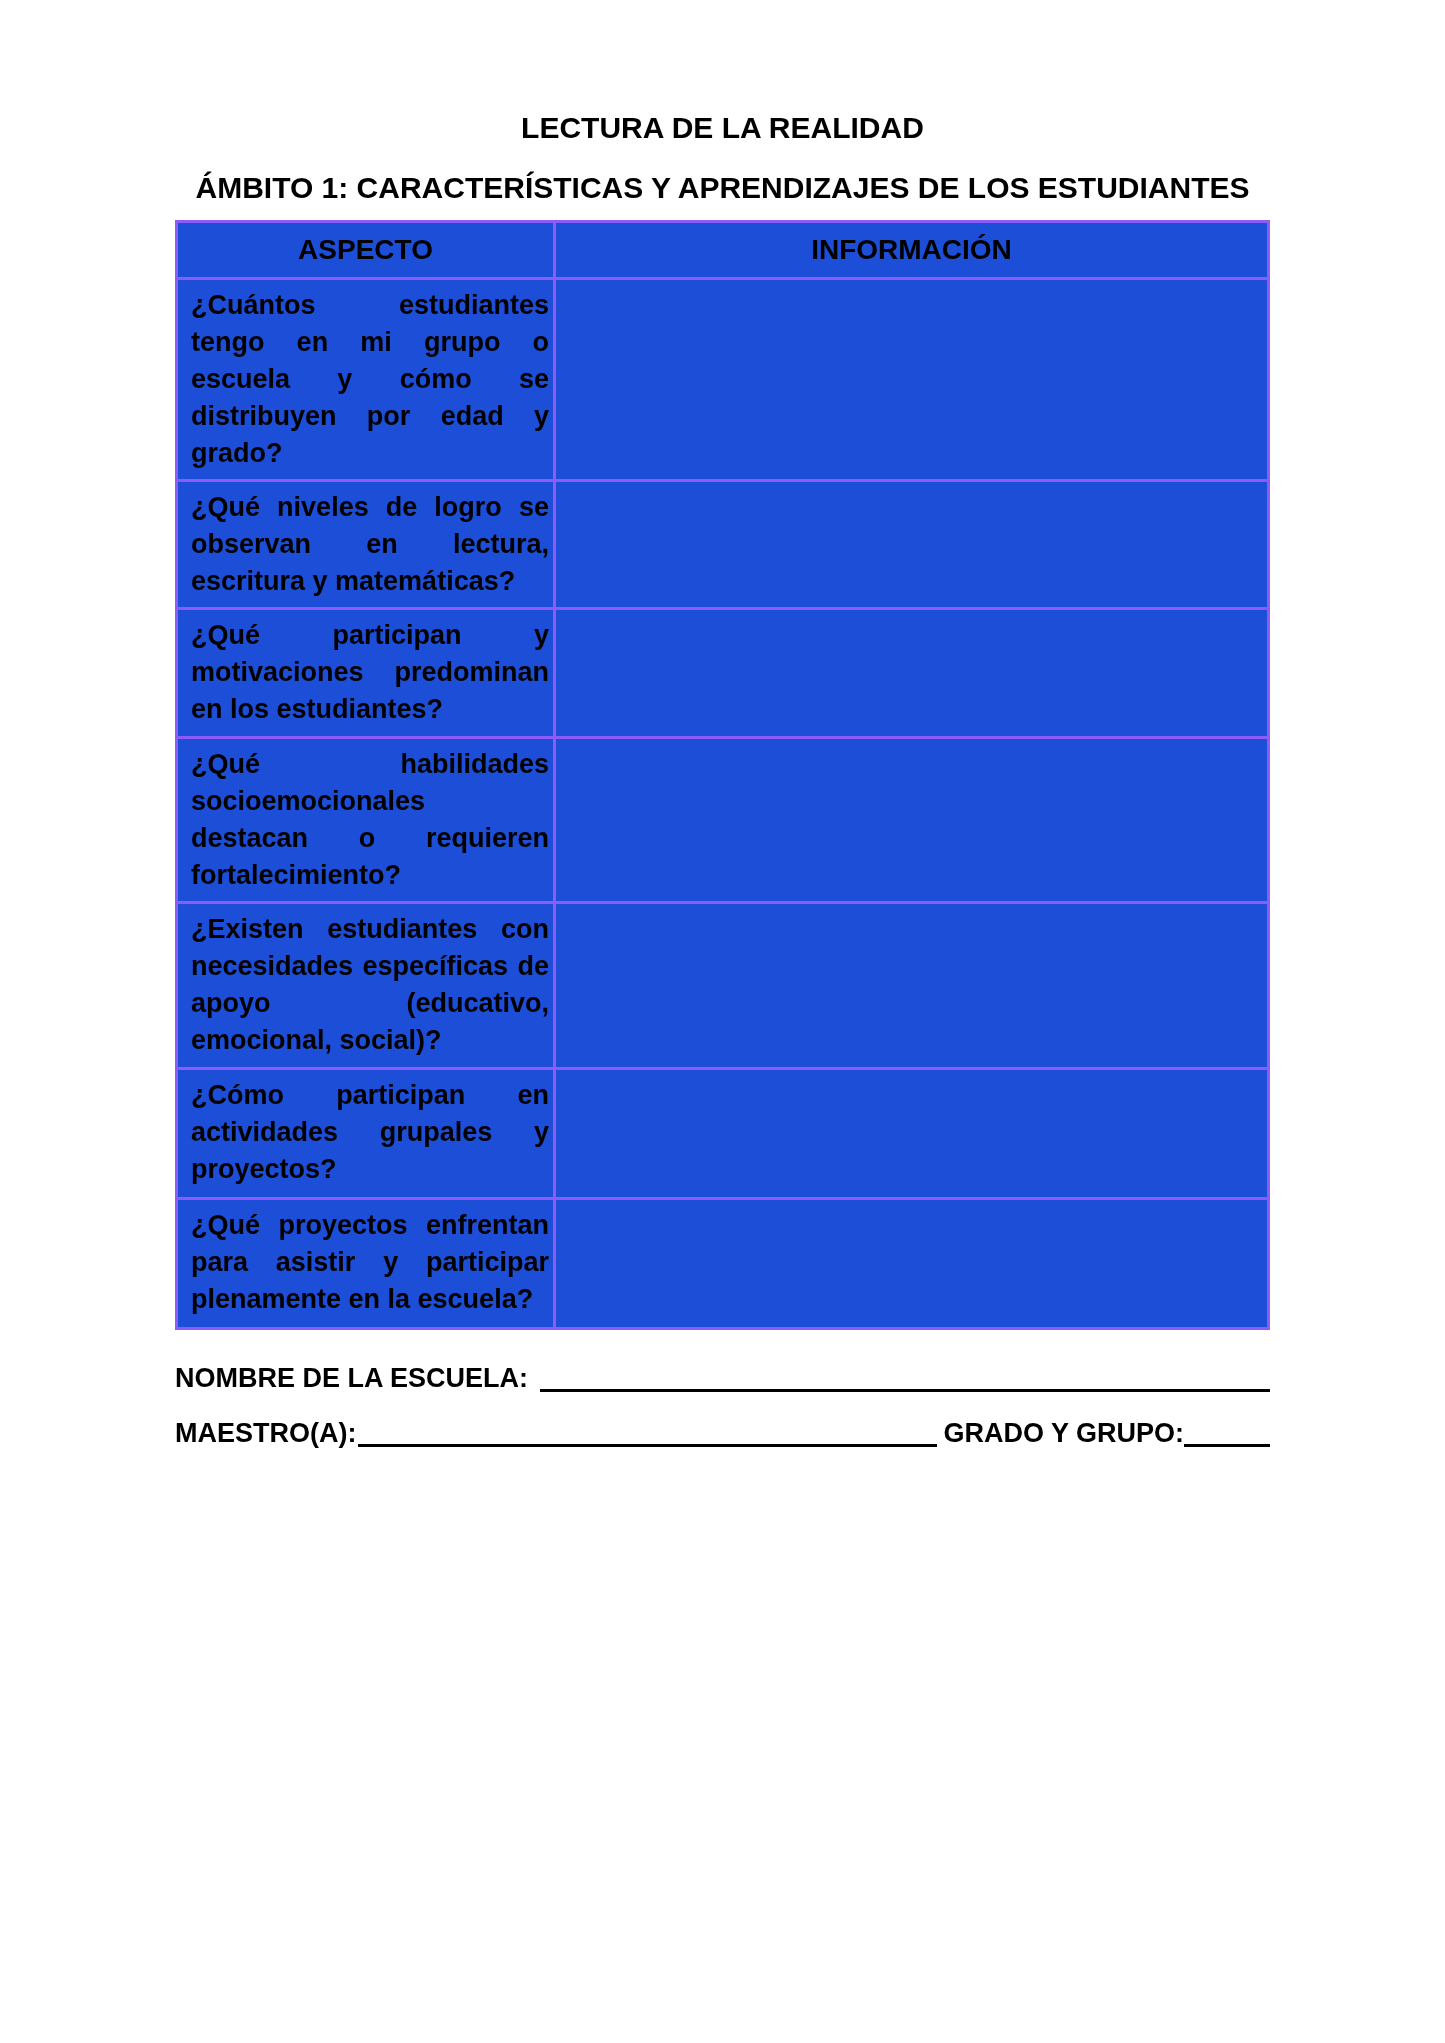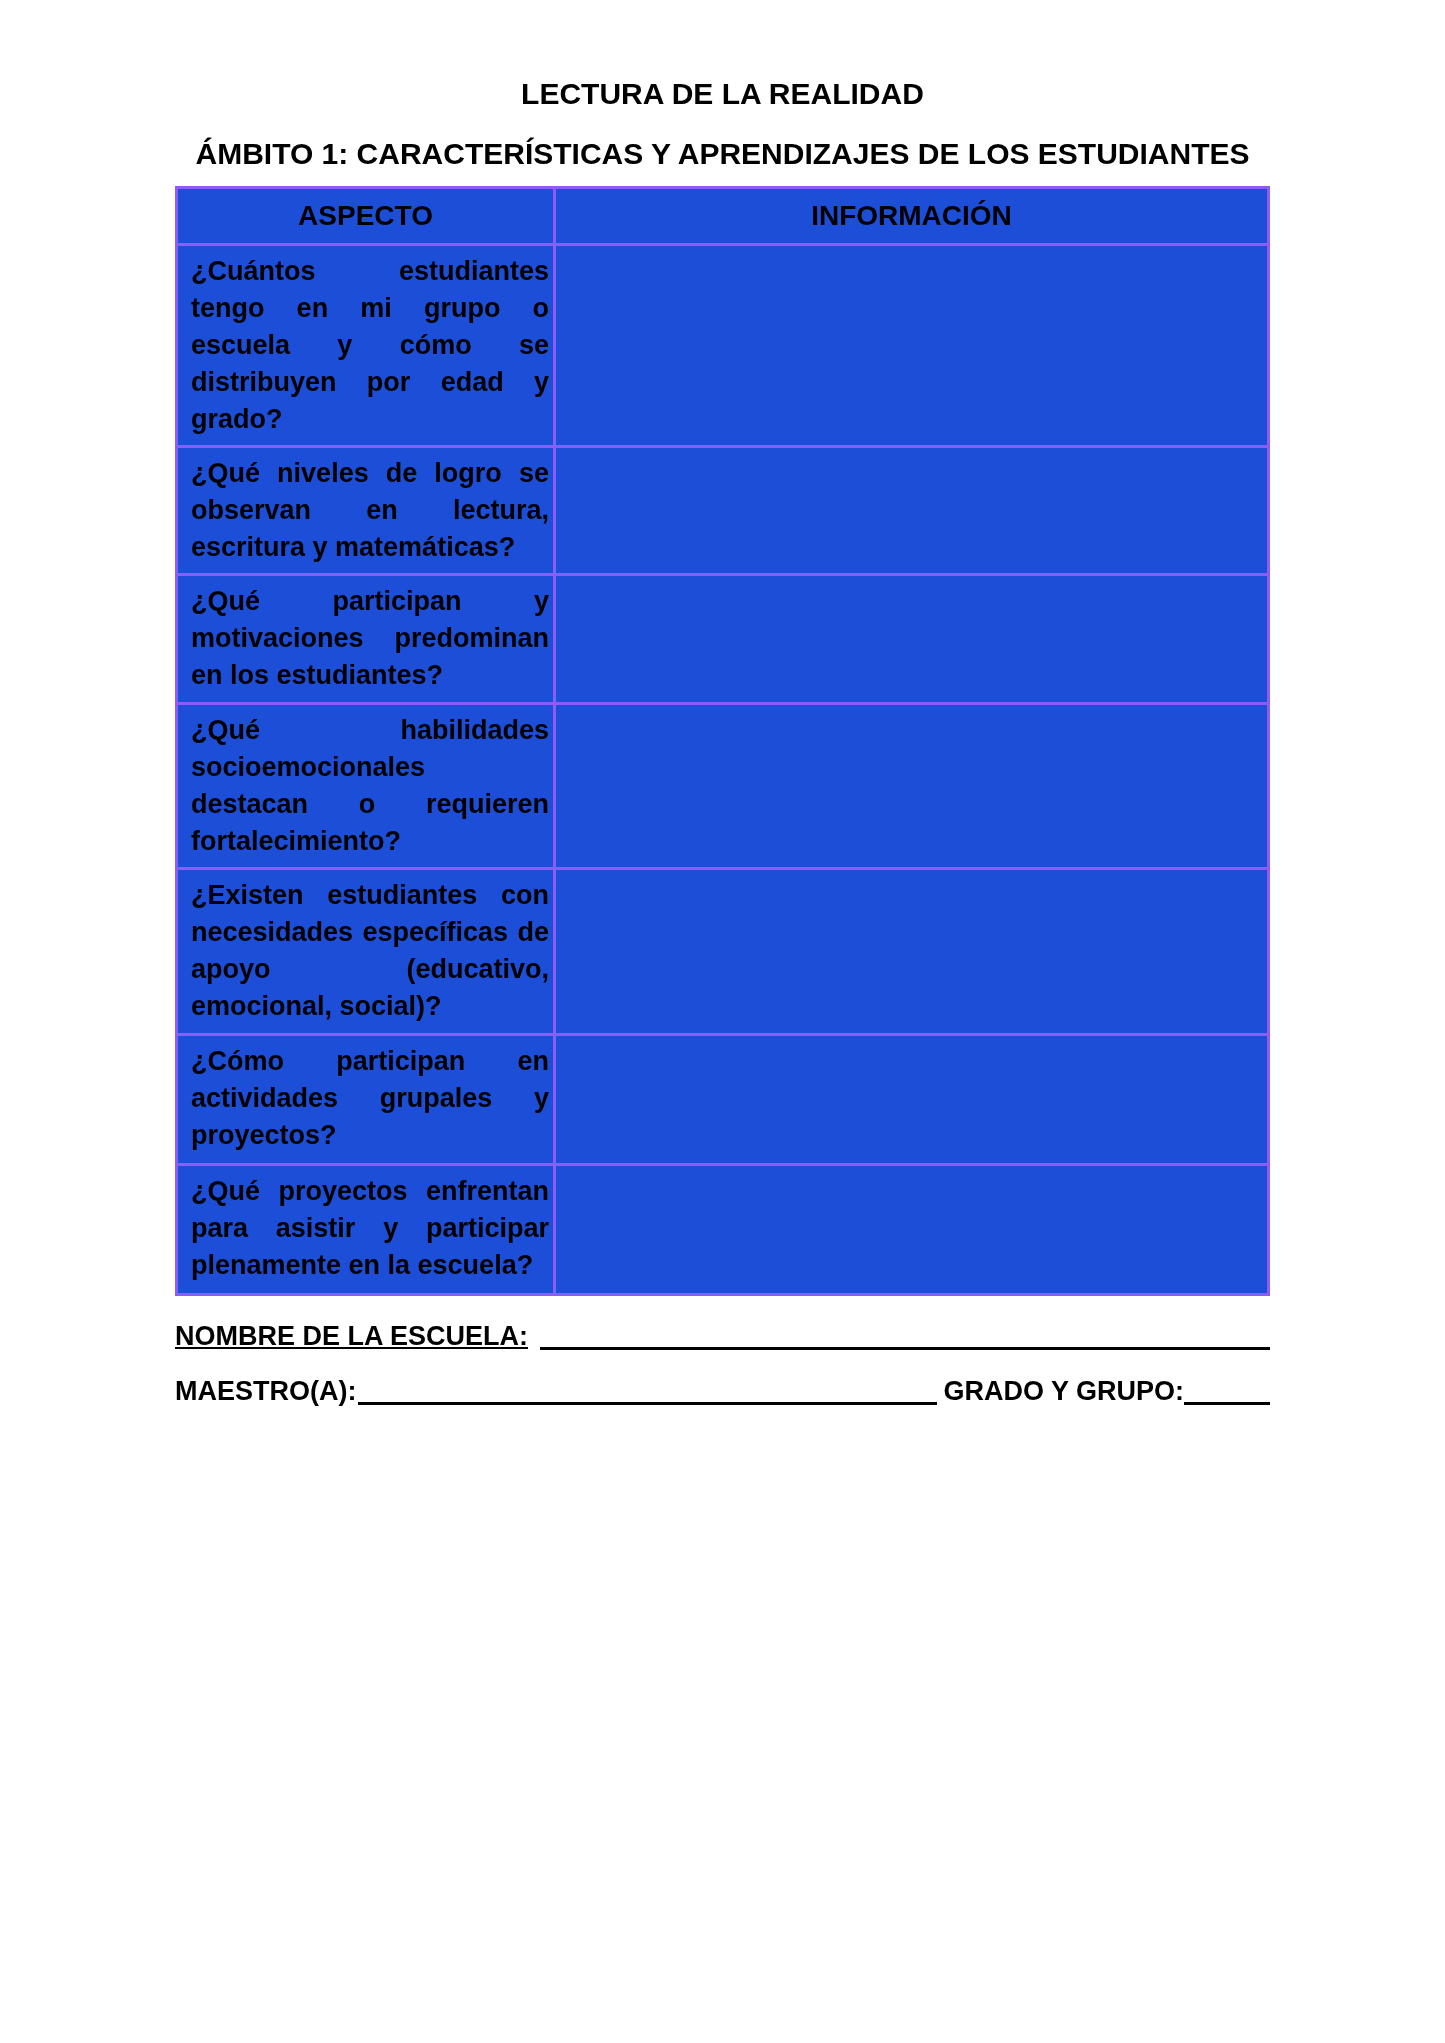--- a/index.html
+++ b/index.html
@@ -15,21 +15,21 @@
     color: #000000;
     font-family: "Liberation Sans", "DejaVu Sans", sans-serif;
     font-weight: bold;
     overflow: hidden;
   }
   .content {
     position: absolute;
     left: 175px;
     top: 0;
     width: 1095px;
-    padding-top: 76px;
+    padding-top: 110px;
   }
   .doc-title {
     margin: 0;
     font-size: 30px;
     line-height: 36px;
     text-align: center;
     letter-spacing: 0px;
   }
   .section-heading {
     margin: 24px 0 0 0;
@@ -71,21 +71,21 @@
   tr.r4 td { height: 165px; }
   tr.r5 td { height: 166px; }
   tr.r6 td { height: 130px; }
   tr.r7 td { height: 130px; }
   .field-row {
     display: flex;
     align-items: flex-end;
     font-size: 27px;
     line-height: 32px;
   }
-  .field-row.school { margin-top: 24px; text-decoration: underline; }
+  .field-row.school { margin-top: 32px; }
   .field-row.teacher { margin-top: 23px; align-items: flex-end; }
   .field-label { white-space: nowrap; }
   .blank-line {
     border-bottom: 3px solid #000000;
     height: 6px;
     margin-bottom: 2px;
   }
   .blank-grow { flex: 1 1 auto; }
   .blank-school { margin-left: 12px; }
   .blank-teacher { margin-left: 2px; }

